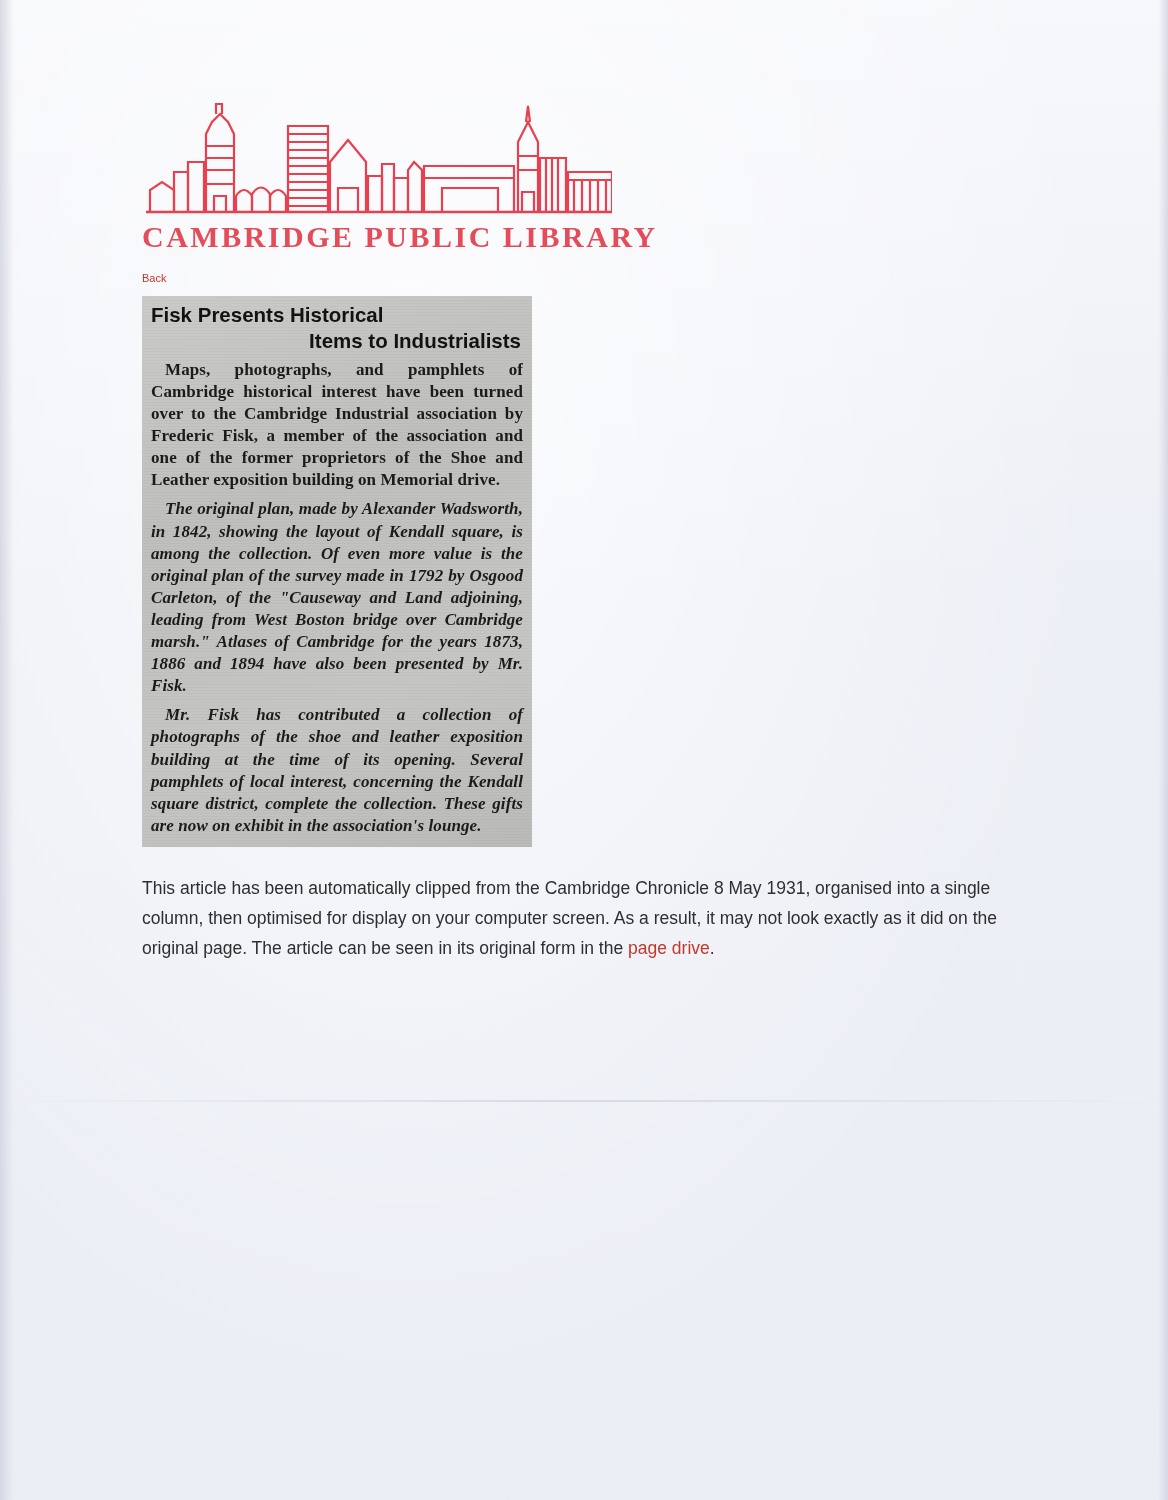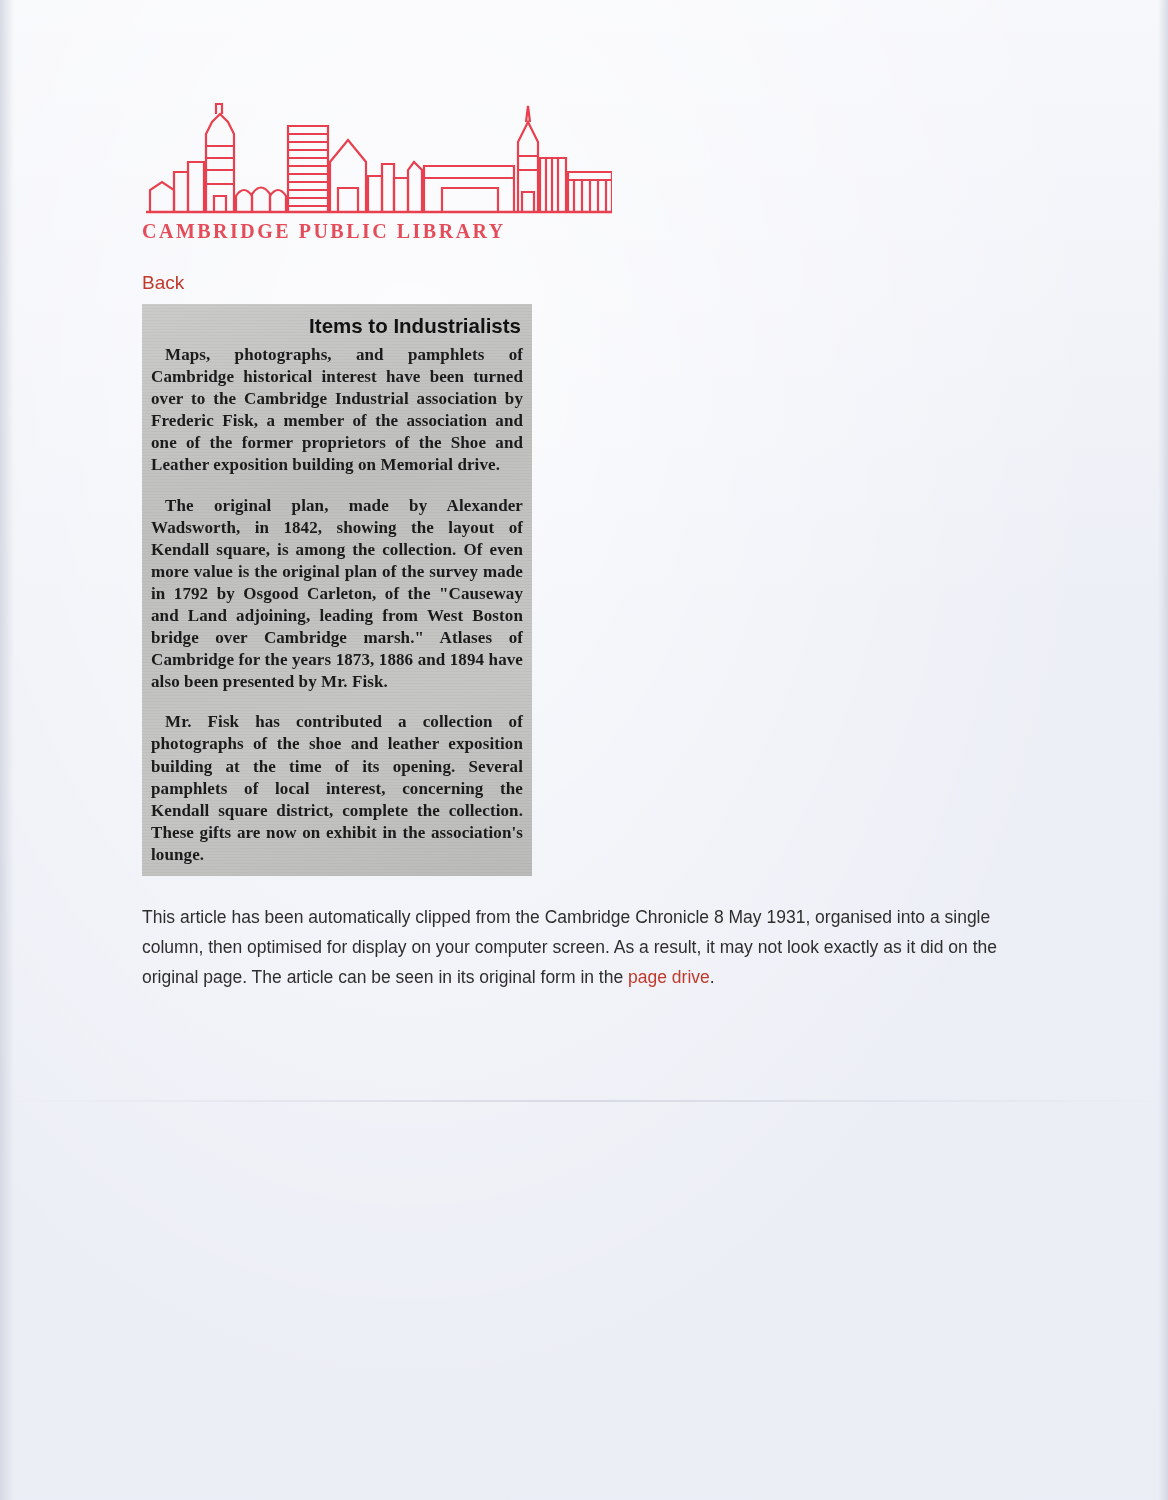--- a/index.html
+++ b/index.html
@@ -57,21 +57,21 @@
 
   
   .logo {
     width: 470px;
     height: 150px;
     position: relative;
   }
   .logo svg { display: block; }
   .logo-wordmark {
     font-family: "Liberation Serif", serif;
-    font-size: 20px;
+    font-size: 30px;
     letter-spacing: 2.5px;
     color: #e23a48;
     font-weight: 700;
     margin-top: 2px;
     opacity: 0.9;
     white-space: nowrap;
   }
 
   
   .page-title {
@@ -81,21 +81,21 @@
     color: #1a1a1a;
     font-weight: 400;
     margin-top: 34px;
     max-width: 920px;
   }
 
   .back-link {
     display: inline-block;
     margin-top: 22px;
     font-family: "Liberation Sans", sans-serif;
-    font-size: 19px;
+    font-size: 11px;
     color: #c0392b;
     text-decoration: none;
     cursor: pointer;
     text-align: center;
   }
 
   
   .clipping {
     margin-top: 10px;
     width: 390px;
@@ -138,21 +138,21 @@
     line-height: 1.30;
     text-align: justify;
     color: #1d1d1d;
     font-weight: 600;
     letter-spacing: 0.1px;
   }
   .clip-body p {
     margin: 0 0 0 0;
     text-indent: 14px;
   }
-  .clip-body p + p { margin-top: 18px; }
+  .clip-body p + p { margin-top: 7px; font-style: italic; }
 
   
   .caption {
     margin-top: 26px;
     width: 900px;
     font-family: "Liberation Sans", sans-serif;
     font-size: 17.5px;
     line-height: 1.72;
     color: #2e2e2e;
   }
@@ -221,20 +221,21 @@
         </g>
       </svg>
       <div class="logo-wordmark">CAMBRIDGE PUBLIC LIBRARY</div>
     </div>
 
 
     <a class="back-link" href="#">Back</a>
 
     <div class="clipping">
       <div class="clip-inner">
+        <div class="clip-head1">Fisk Presents Historical</div>
         <div class="clip-head2">Items to Industrialists</div>
         <div class="clip-body">
           <p>Maps, photographs, and pamphlets of Cambridge historical interest have been turned over to the Cambridge Industrial association by Frederic Fisk, a member of the association and one of the former proprietors of the Shoe and Leather exposition building on Memorial drive.</p>
           <p>The original plan, made by Alexander Wadsworth, in 1842, showing the layout of Kendall square, is among the collection. Of even more value is the original plan of the survey made in 1792 by Osgood Carleton, of the "Causeway and Land adjoining, leading from West Boston bridge over Cambridge marsh." Atlases of Cambridge for the years 1873, 1886 and 1894 have also been presented by Mr. Fisk.</p>
           <p>Mr. Fisk has contributed a collection of photographs of the shoe and leather exposition building at the time of its opening. Several pamphlets of local interest, concerning the Kendall square district, complete the collection. These gifts are now on exhibit in the association's lounge.</p>
         </div>
       </div>
     </div>
 
     <div class="caption">

